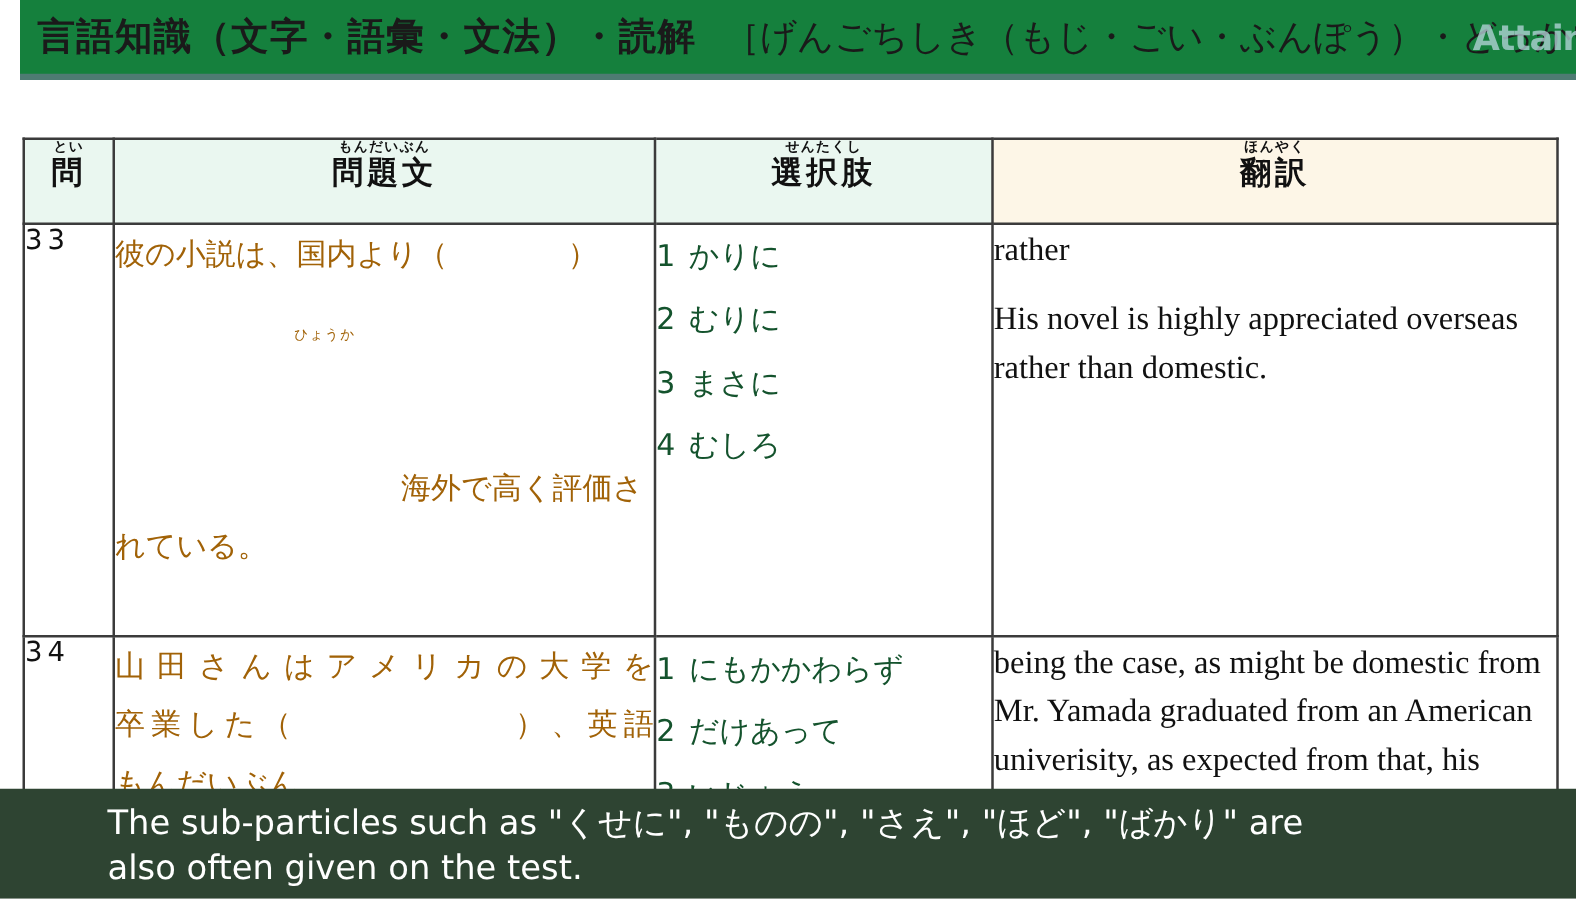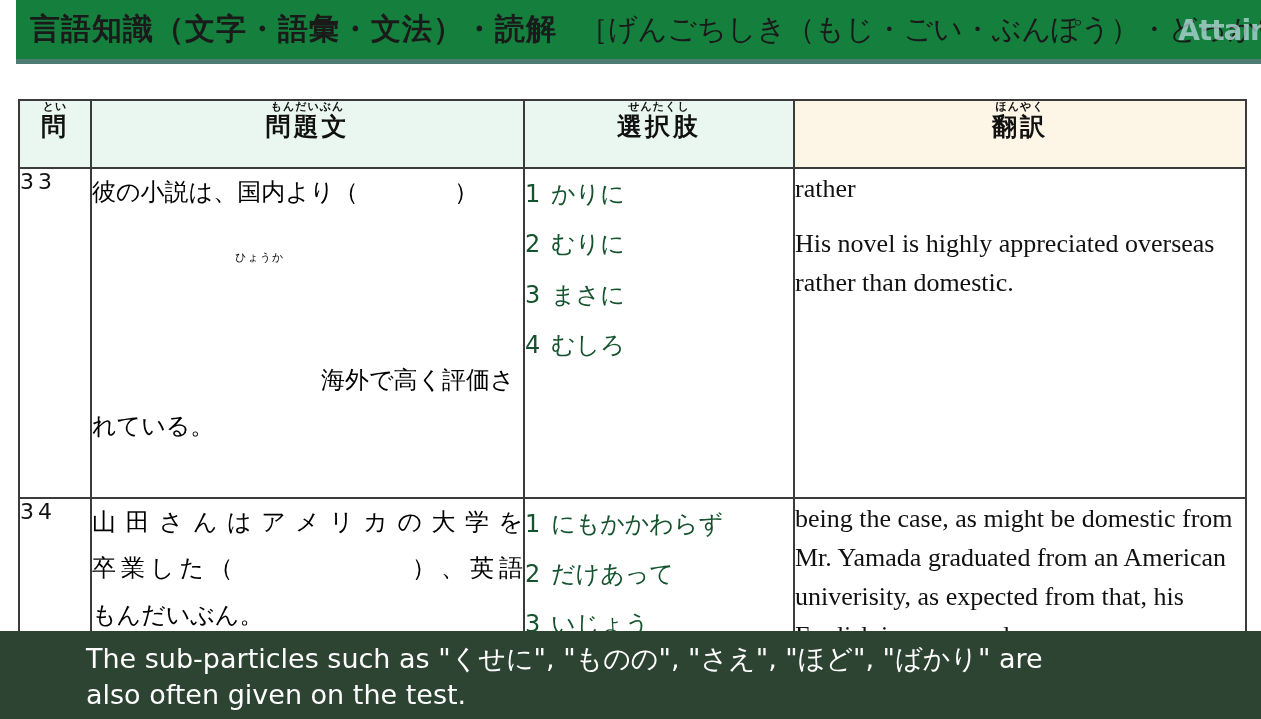--- a/index.html
+++ b/index.html
@@ -52,21 +52,21 @@
     font-weight: bold;
     color: #b9d7de;
     opacity: .75;
     letter-spacing: -1px;
     pointer-events: none;
   }
 
   
   .table-wrap {
     position: absolute;
-    left: 18px; top: 99px;
+    left: 18px; top: 110px;
     width: 1189px;
   }
   table.qtable {
     border-collapse: collapse;
     width: 1229px;
     table-layout: fixed;
     border: 2px solid #3b3b3b;
   }
   table.qtable th, table.qtable td {
     border: 2px solid #3b3b3b;
@@ -114,21 +114,21 @@
     font-family: "DejaVu Sans", sans-serif;
     font-size: 22px;
     letter-spacing: 4px;
     color: #111;
   }
 
   td.qcell {
     padding: 14px 10px 16px 14px;
     font-family: "DejaVu Sans", sans-serif;
     font-size: 24px;
-    color: #000000;
+    color: #a16207;
     line-height: 1.95;
   }
   .qline { white-space: pre-wrap; }
   .qline.spread {
     display: block;
     text-align: justify;
     text-align-last: justify;
   }
   .rubyinline {
     position: relative;

